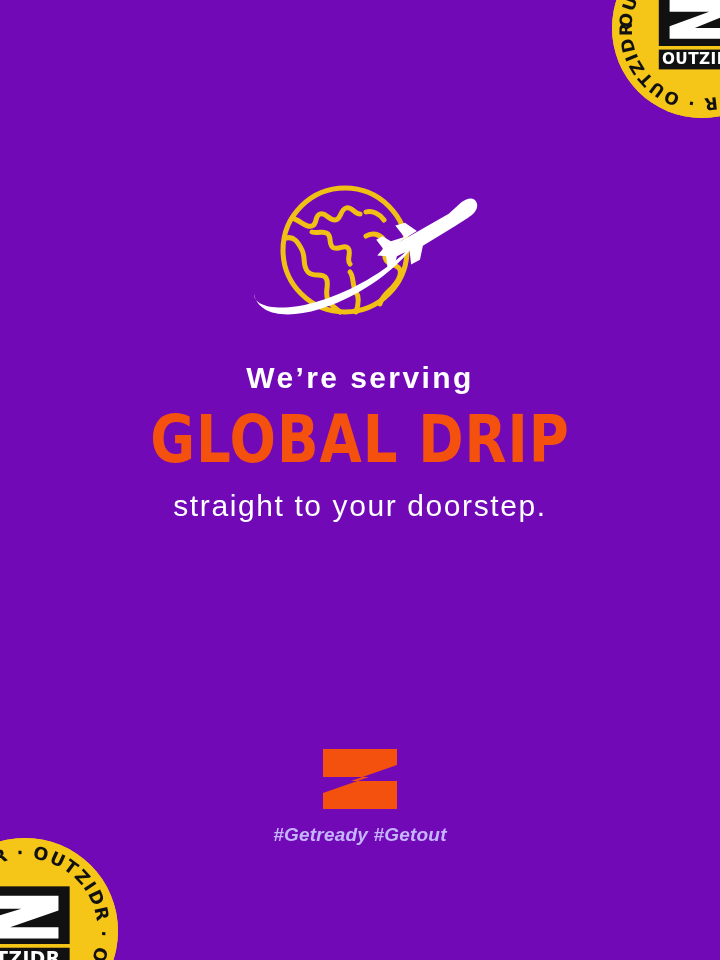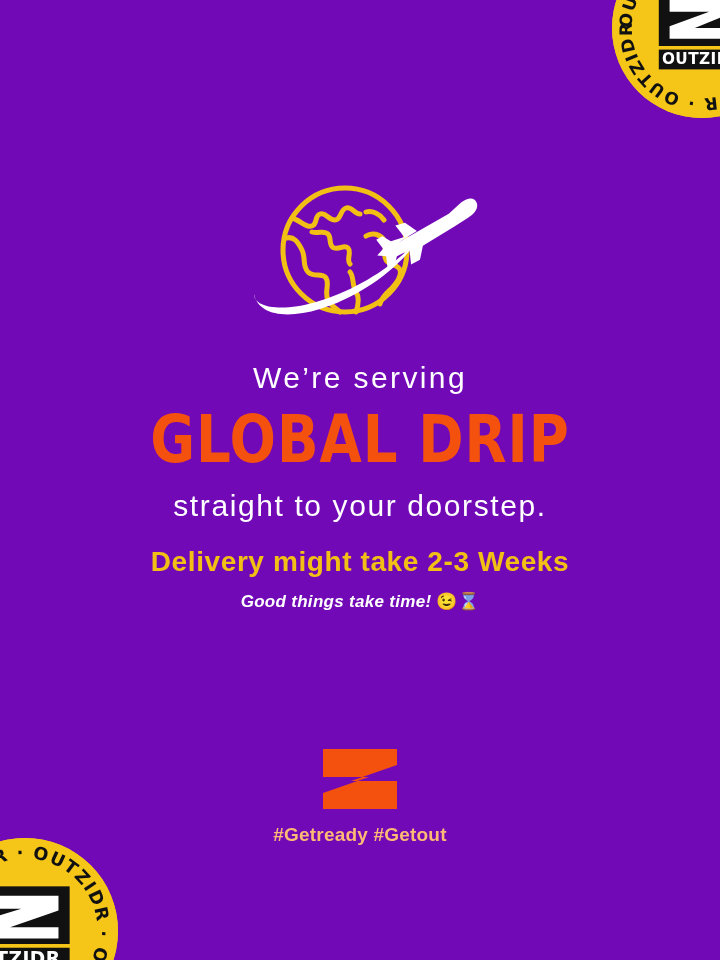--- a/index.html
+++ b/index.html
@@ -52,21 +52,21 @@
   .headline {
     position: absolute;
     left: 0;
     right: 0;
     top: 363px;
     text-align: center;
   }
   .line-serving {
     color: #FFFFFF;
     font-size: 30px;
-    font-weight: 400;
+    font-weight: 700;
     letter-spacing: 2.4px;
     line-height: 1.0;
     margin: 0;
   }
   .line-global {
     color: #F4510E;
     font-size: 66px;
     font-weight: 800;
     letter-spacing: 1px;
     line-height: 1.0;
@@ -114,25 +114,26 @@
   
   .footer {
     position: absolute;
     left: 0;
     right: 0;
     top: 748px;
     text-align: center;
   }
   .zmark { display: block; margin: 0 auto; }
   .hashtags {
-    color: #fdba74;
+    color: #c4b5fd;
     font-size: 19px;
     font-weight: 700;
     letter-spacing: 0.2px;
     margin: 14px 0 0 0;
+    font-style: italic;
   }
 </style>
 </head>
 <body>
 
 <div id="poster">
 
   <div class="badge badge-tr">
     <svg viewBox="0 0 200 200" xmlns="http://www.w3.org/2000/svg" aria-hidden="true">
       <defs>
@@ -195,27 +196,20 @@
       </g>
     </svg>
   </div>
 
   <div class="headline">
     <p class="line-serving">We’re serving</p>
     <p class="line-global">GLOBAL DRIP</p>
     <p class="line-doorstep">straight to your doorstep.</p>
   </div>
 
-  <div class="delivery">
-    <p class="delivery-main">Delivery might take 2-3 Weeks</p>
-    <p class="delivery-sub">
-      <span>Good things take time!</span>
-      <span class="emoji">😉⌛</span>
-    </p>
-  </div>
 
   <div class="footer">
     <svg class="zmark" width="80" height="62" viewBox="0 0 80 62" xmlns="http://www.w3.org/2000/svg" aria-hidden="true">
       <path d="M3,1 L77,1 L77,17 L31,33 L77,33 L77,61 L3,61 L3,45 L49,29 L3,29 Z" fill="#F4510E"></path>
     </svg>
     <p class="hashtags">#Getready #Getout</p>
   </div>
 
 </div>
 

